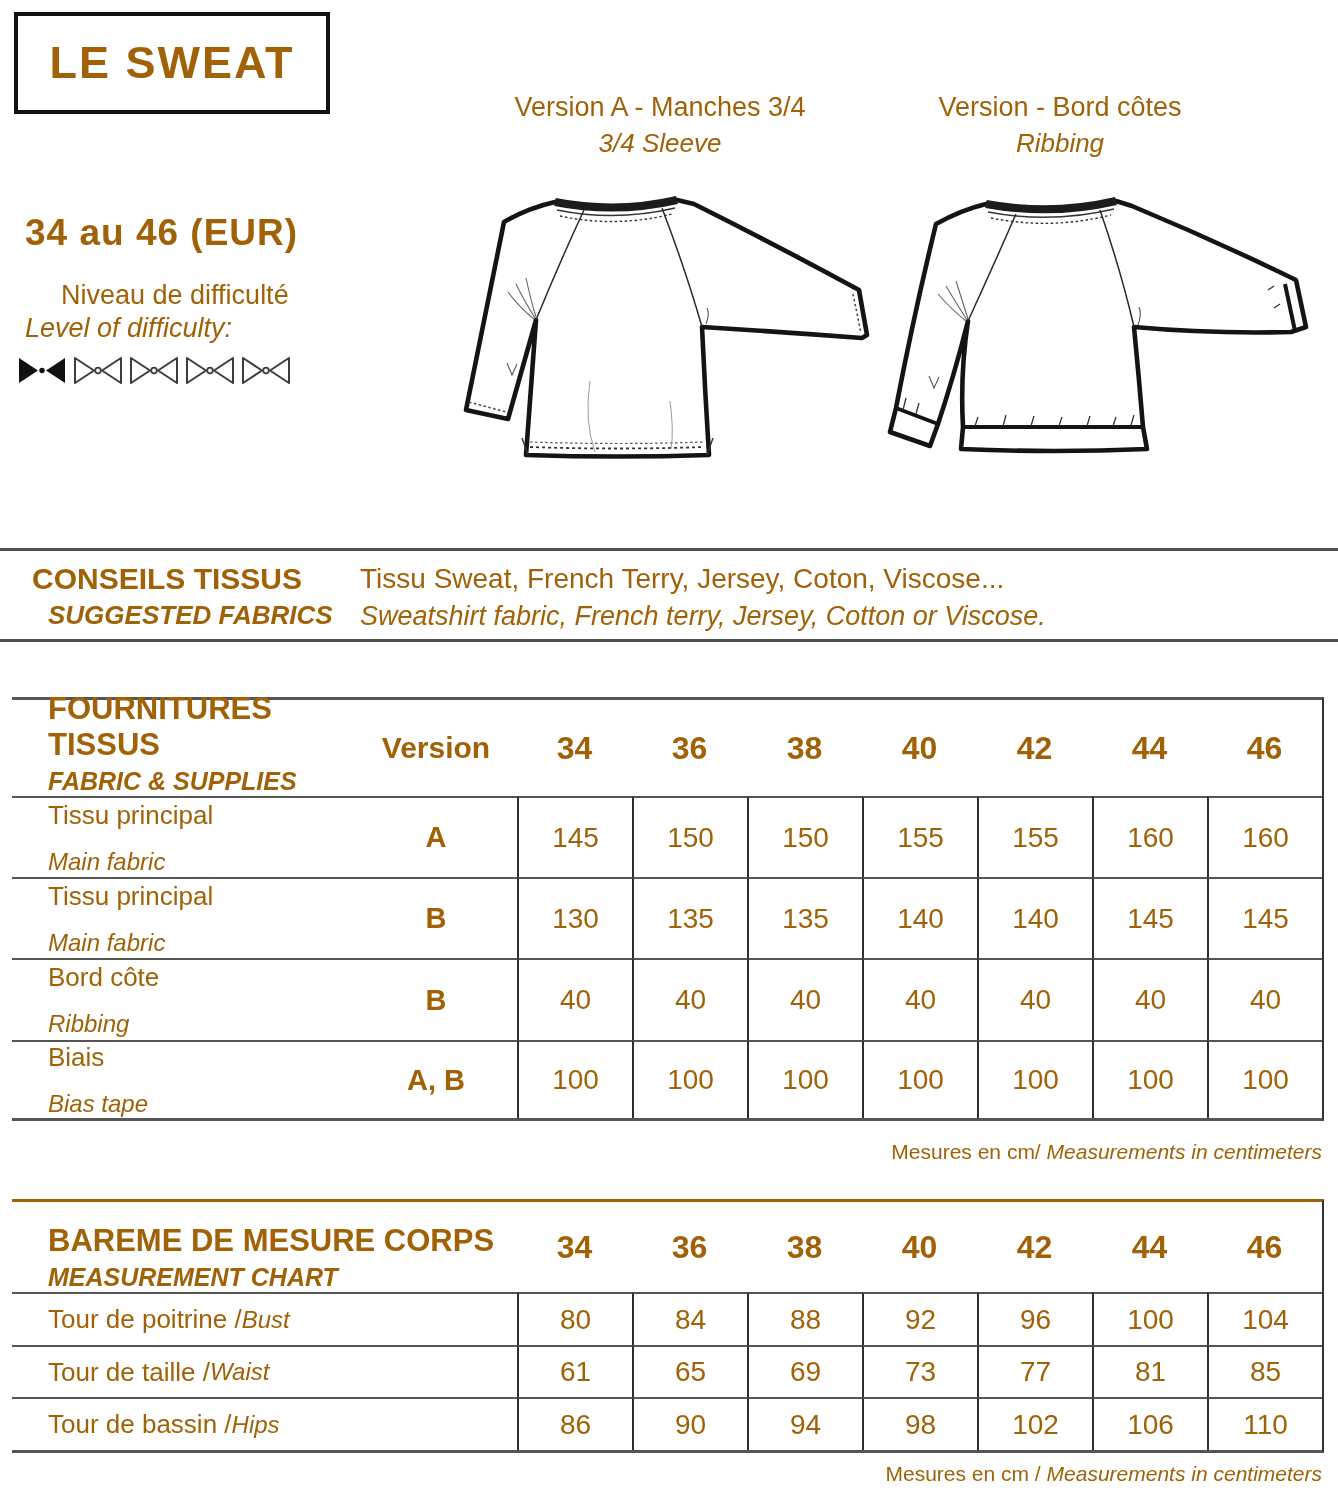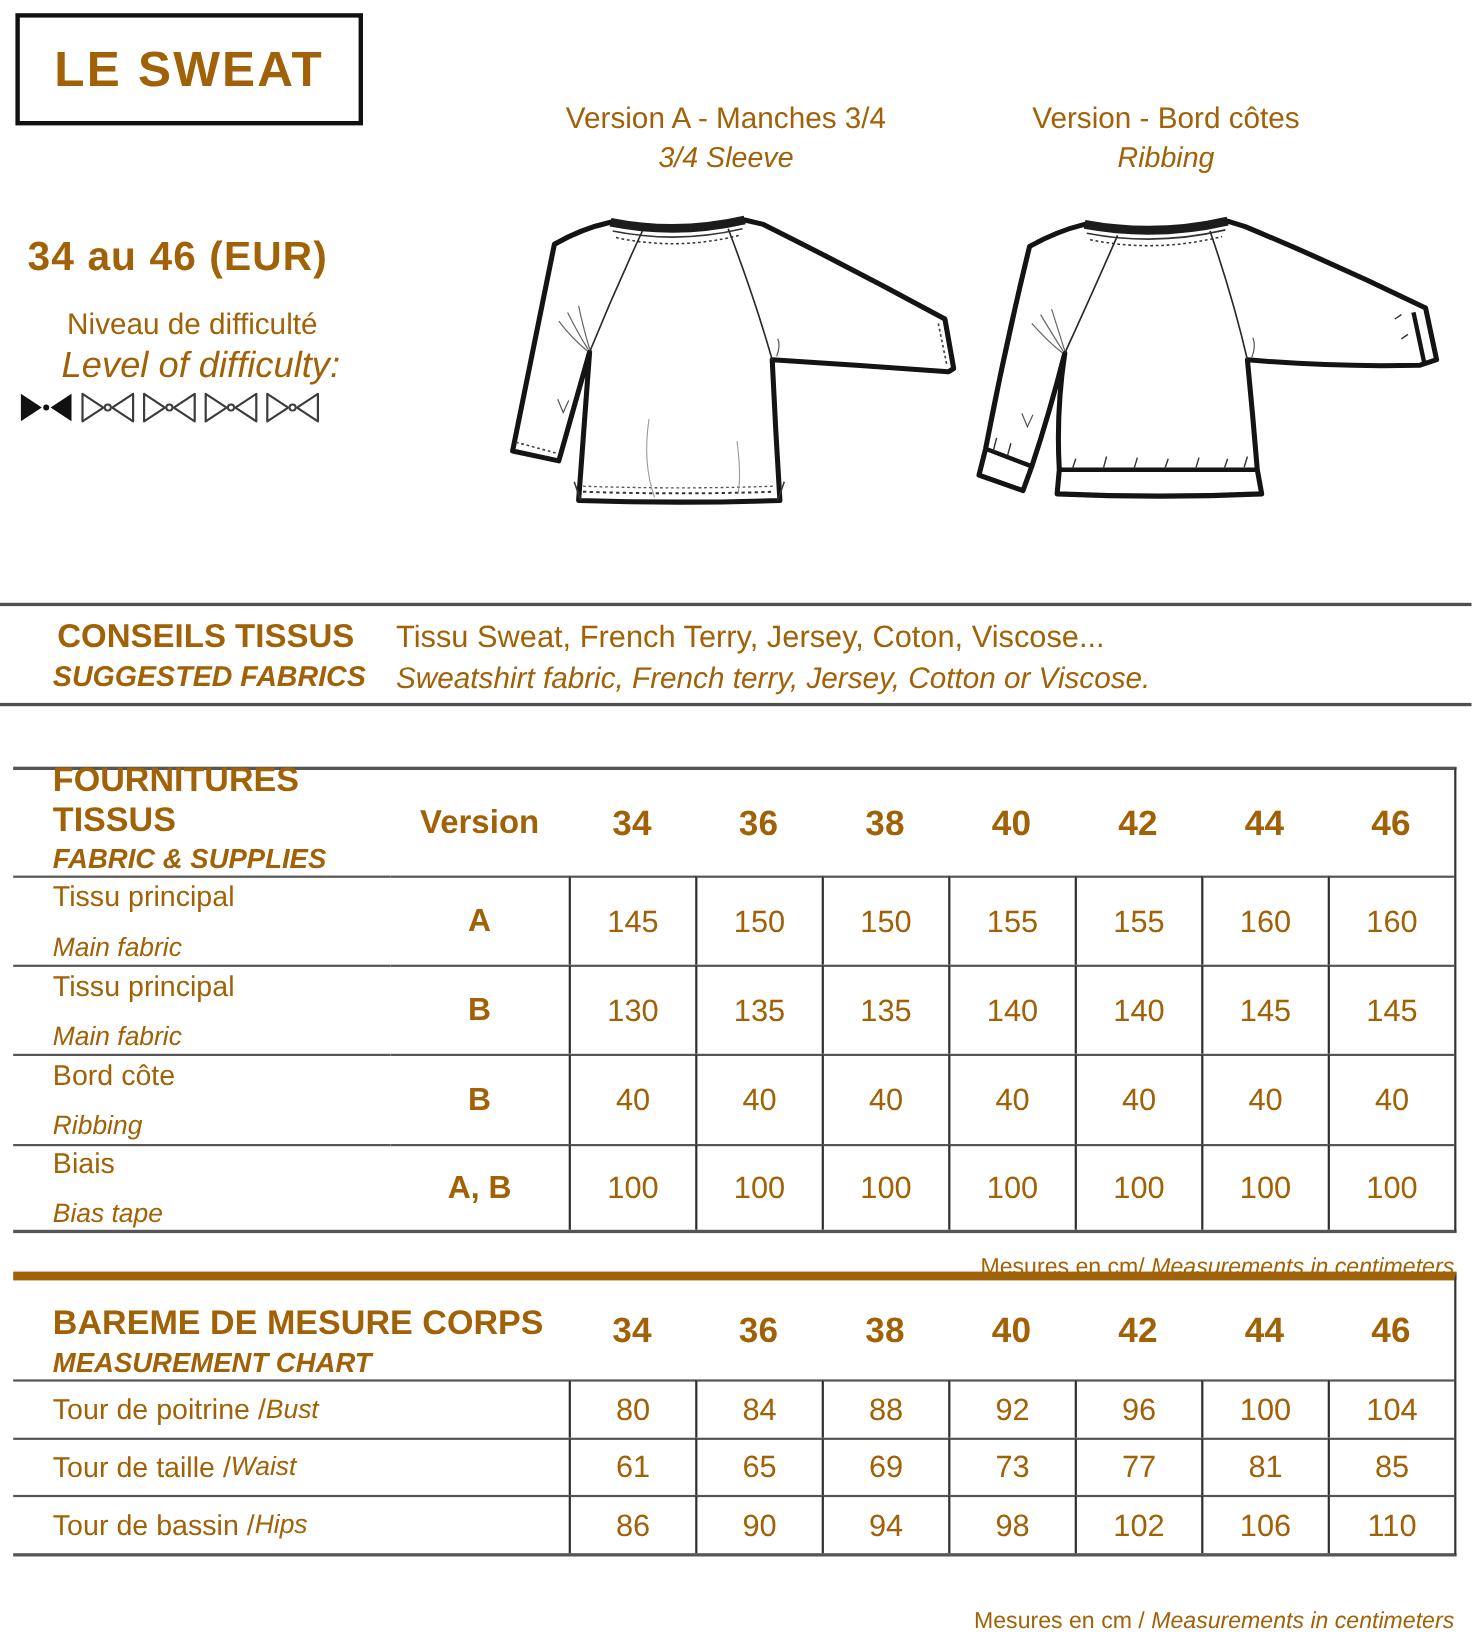--- a/index.html
+++ b/index.html
@@ -6,31 +6,31 @@
   .page{position:relative;width:1338px;height:1490px;background:#fff;overflow:hidden;
         font-family:"Liberation Sans",sans-serif;color:#a16207;}
   .abs{position:absolute;}
 
   
   .title-box{position:absolute;left:14px;top:12px;width:308px;height:94px;border:4px solid #111;
              display:flex;align-items:center;justify-content:center;}
   .title{font-size:45px;font-weight:bold;letter-spacing:2px;}
   .size-range{position:absolute;left:25px;top:212px;font-size:37px;font-weight:bold;letter-spacing:1px;}
   .diff-fr{position:absolute;left:25px;top:280px;font-size:27px;margin-left:36px;}
-  .diff-en{position:absolute;left:25px;top:313px;font-size:33px;font-style:italic;margin-left:31px;}
+  .diff-en{position:absolute;left:25px;top:313px;font-size:27px;font-style:italic;}
   .bows{position:absolute;left:17px;top:356px;display:flex;gap:6px;}
 
   .cap{position:absolute;text-align:center;font-size:27px;}
   .cap-en{position:absolute;text-align:center;font-size:26px;font-style:italic;}
 
   
   .rule{position:absolute;left:0;width:1338px;height:3px;background:#4f4f4f;}
 
   
-  .fab-fr{position:absolute;left:52px;top:562px;font-size:30px;font-weight:bold;}
+  .fab-fr{position:absolute;left:32px;top:562px;font-size:30px;font-weight:bold;}
   .fab-en{position:absolute;left:48px;top:600px;font-size:26px;font-weight:bold;font-style:italic;}
   .fabtxt-fr{position:absolute;left:360px;top:563px;font-size:28px;}
   .fabtxt-en{position:absolute;left:360px;top:601px;font-size:27px;font-style:italic;}
 
   
   .sup{position:absolute;left:12px;top:697px;display:grid;
        grid-template-columns:343px 162px repeat(7,115px);
        grid-template-rows:96px 81px 81px 82px 78px;
        border-top:3px solid #555;border-right:2px solid #333;border-bottom:3px solid #555;}
   .h-title{display:flex;flex-direction:column;justify-content:flex-end;padding-left:36px;margin-top:30px;}
@@ -41,24 +41,24 @@
   .c-lab{border-top:2px solid #555;display:flex;flex-direction:column;justify-content:center;padding-left:36px;}
   .l-fr{font-size:26px;}
   .l-en{font-size:24px;font-style:italic;margin-top:17px;}
   .c-ver{border-top:2px solid #555;display:flex;align-items:center;justify-content:center;font-size:29px;font-weight:bold;}
   .c-val{border-top:2px solid #555;border-left:2px solid #2e2e2e;display:flex;align-items:center;justify-content:center;font-size:28px;}
 
   .note{position:absolute;right:16px;font-size:21px;text-align:right;}
   .it{font-style:italic;}
 
   
-  .mes{position:absolute;left:12px;top:1156px;display:grid;
+  .mes{position:absolute;left:12px;top:1199px;display:grid;
        grid-template-columns:505px repeat(7,115px);
        grid-template-rows:90px 53px 52px 53px;
-       border-top:8px solid #a16207;border-right:2px solid #333;border-bottom:3px solid #555;}
+       border-top:3px solid #a16207;border-right:2px solid #333;border-bottom:3px solid #555;}
   .m-lab{border-top:2px solid #555;display:flex;align-items:center;padding-left:36px;font-size:26px;}
   .m-lab .en{font-size:24px;font-style:italic;}
   .m-val{border-top:2px solid #555;border-left:2px solid #2e2e2e;display:flex;align-items:center;justify-content:center;font-size:28px;}
 
   svg{display:block;}
 </style>
 </head>
 <body>
 
 <div class="page">

